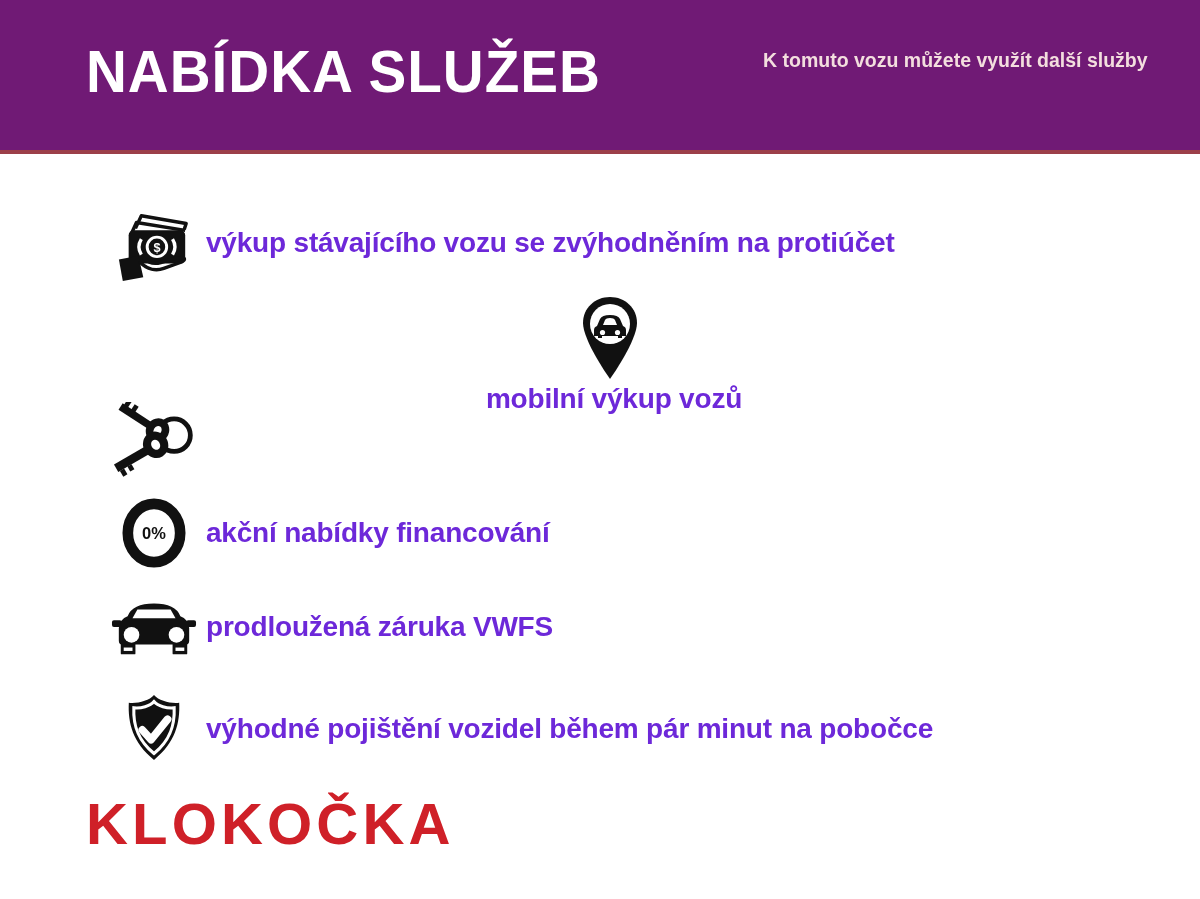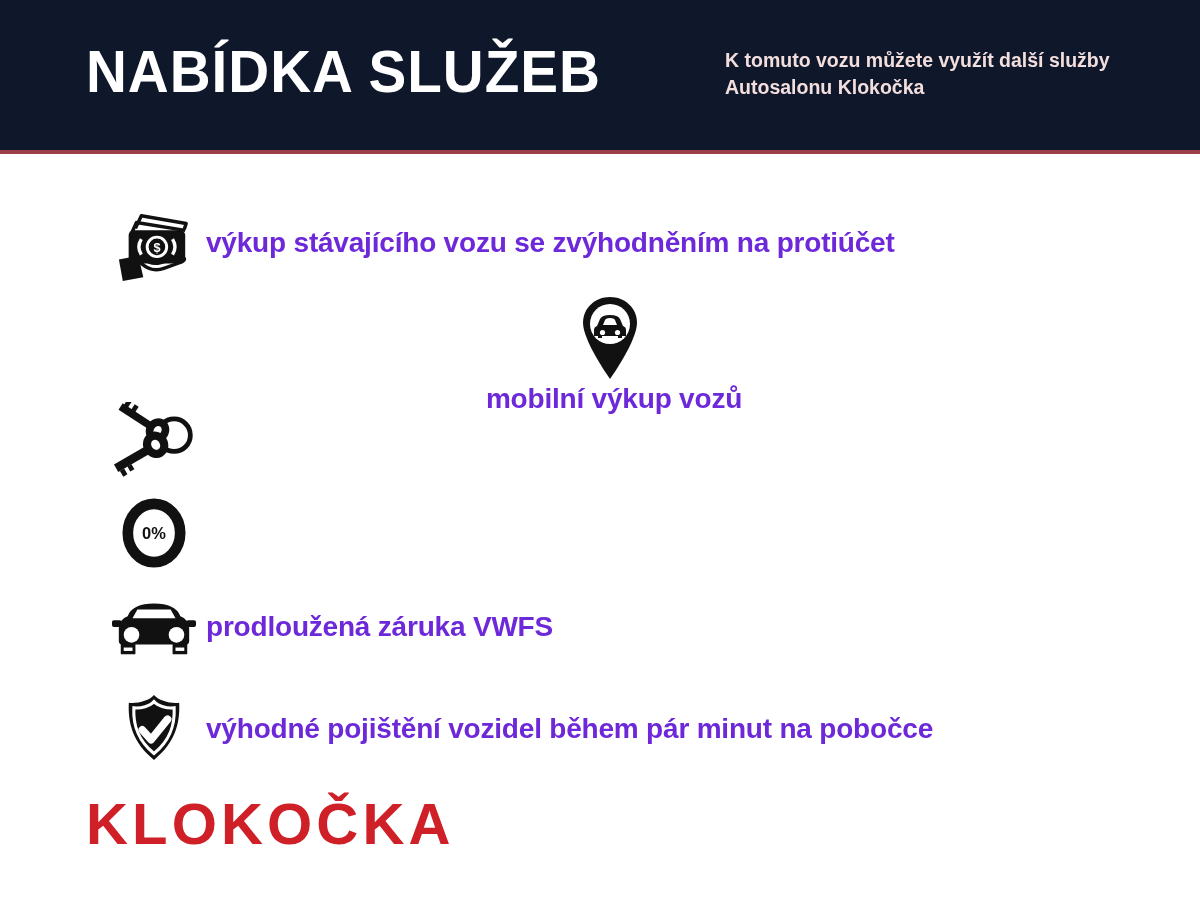--- a/index.html
+++ b/index.html
@@ -5,30 +5,30 @@
   html,body{margin:0;padding:0;}
   body{
     width:1200px;height:899px;background:#ffffff;overflow:hidden;
     font-family:"Liberation Sans", sans-serif;
   }
   .canvas{position:relative;width:1200px;height:899px;background:#ffffff;}
 
   
   .banner{
     position:absolute;left:0;top:0;width:1200px;height:150px;
-    background:#0f172a;border-bottom:4px solid #9c3f49;
+    background:#701a75;border-bottom:4px solid #9c3f49;
   }
   .banner h1{
     position:absolute;left:86px;top:36px;margin:0;
     font-size:59px;line-height:72px;font-weight:bold;color:#ffffff;
     letter-spacing:1px;transform:scaleX(0.96);transform-origin:left center;
     white-space:nowrap;
   }
   .banner .subtitle{
-    position:absolute;left:725px;top:47px;width:420px;
+    position:absolute;left:763px;top:47px;width:420px;
     font-size:19.5px;line-height:27px;font-weight:bold;color:#f3dede;
   }
 
   
   .row{
     position:absolute;left:110px;height:86px;width:1000px;
     display:flex;align-items:center;
   }
   .row .icon{
     width:88px;flex:0 0 88px;display:flex;align-items:center;justify-content:center;
@@ -54,21 +54,20 @@
 </style>
 </head>
 <body>
 
 <div class="canvas">
 
   <header class="banner">
     <h1>NABÍDKA SLUŽEB</h1>
     <div class="subtitle">
       <div>K tomuto vozu můžete využít další služby</div>
-      <div>Autosalonu Klokočka</div>
     </div>
   </header>
 
   <div class="row row1">
     <span class="icon">
       <svg width="78" height="78" viewBox="0 0 80 80">
         <path d="M21 25 l6 -13 46 8 -2 6" fill="none" stroke="#111" stroke-width="3.5" stroke-linejoin="round"></path>
         <path d="M17 30 l5 -11 50 8" fill="none" stroke="#111" stroke-width="3.5" stroke-linejoin="round"></path>
         <rect class="ink" x="14" y="27" width="58" height="34" rx="5"></rect>
         <circle cx="43" cy="44" r="10" fill="none" stroke="#fff" stroke-width="3"></circle>
@@ -118,20 +117,21 @@
     </span>
   </div>
 
   <div class="row row4">
     <span class="icon">
       <svg width="64" height="72" viewBox="0 0 66 74">
         <ellipse cx="33" cy="37" rx="27" ry="30" fill="none" stroke="#111" stroke-width="11"></ellipse>
         <text x="33" y="43" text-anchor="middle" font-size="17" font-weight="bold" fill="#111111">0%</text>
       </svg>
     </span>
+    <span class="label">akční nabídky financování</span>
   </div>
 
   <div class="row row6">
     <span class="icon">
       <svg width="62" height="76" viewBox="0 0 64 76">
         <path class="ink" d="M32 3 C27 9 15 12 6 11 C5 32 10 52 32 70 C54 52 59 32 58 11 C49 12 37 9 32 3 Z"></path>
         <path d="M32 3 C27 9 15 12 6 11 C5 32 10 52 32 70 C54 52 59 32 58 11 C49 12 37 9 32 3 Z" transform="translate(6.4,7.3) scale(0.8)" fill="none" stroke="#ffffff" stroke-width="4"></path>
         <path d="M20 39 l9 10 17 -21" fill="none" stroke="#ffffff" stroke-width="8" stroke-linecap="round" stroke-linejoin="round"></path>
       </svg>
     </span>

